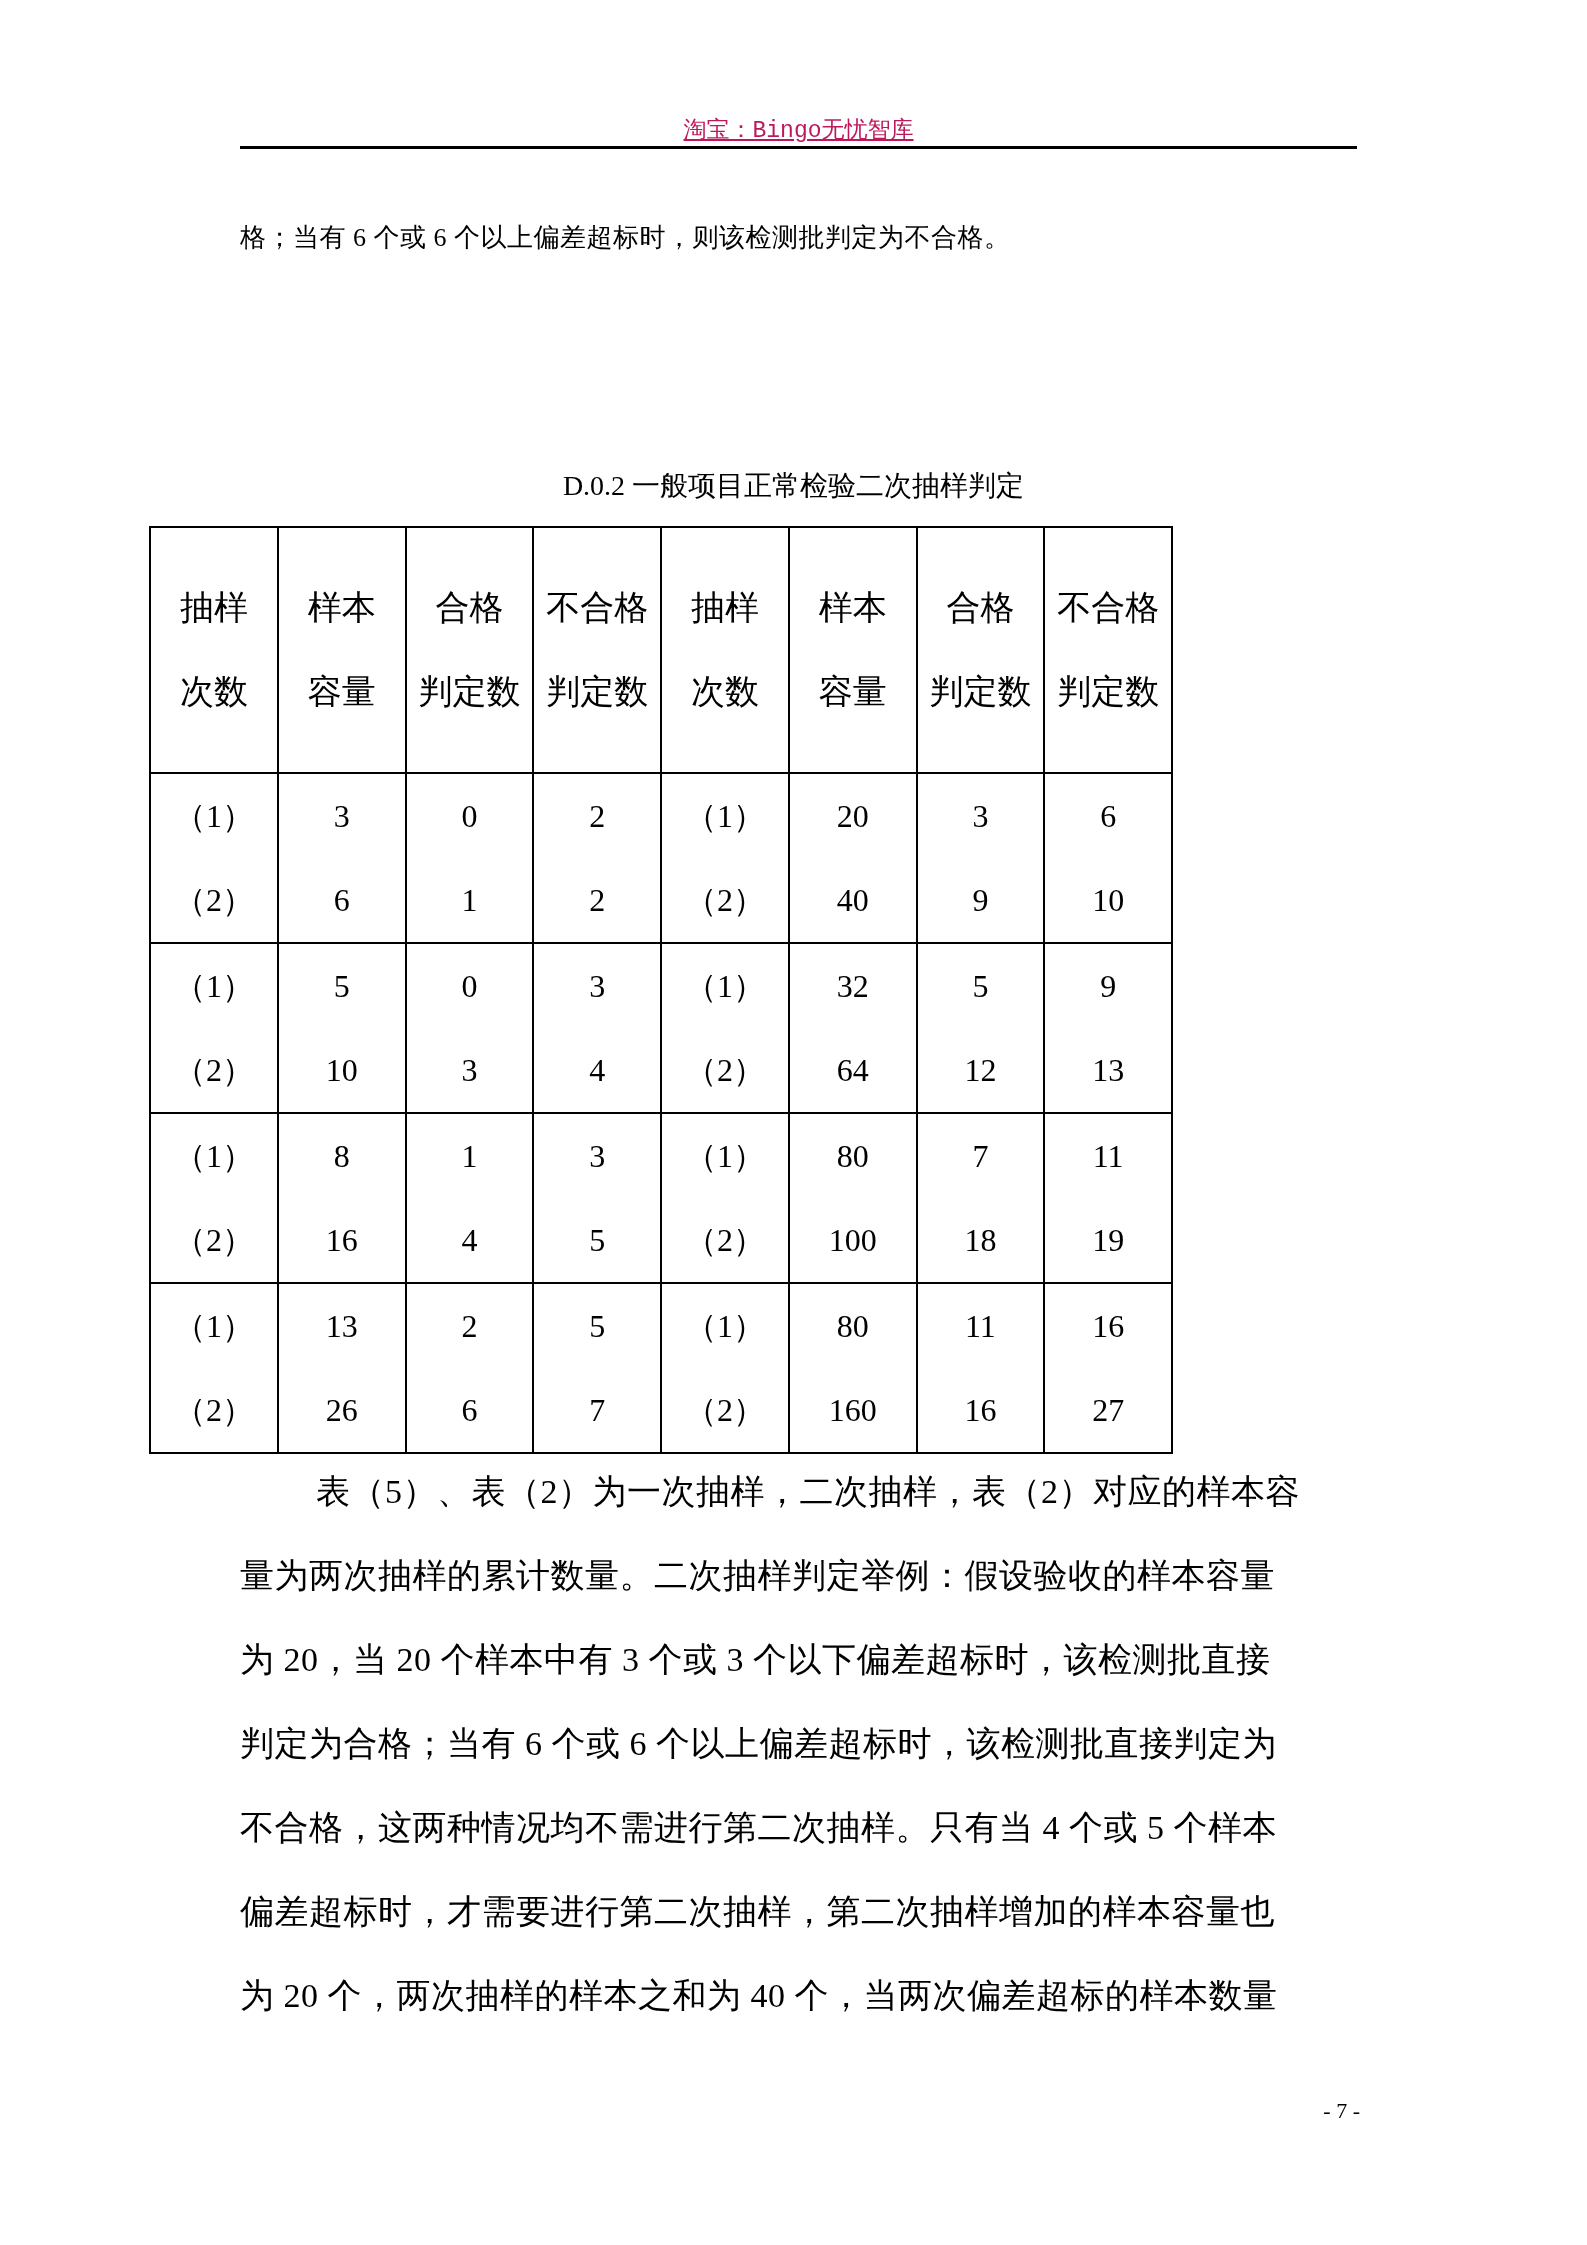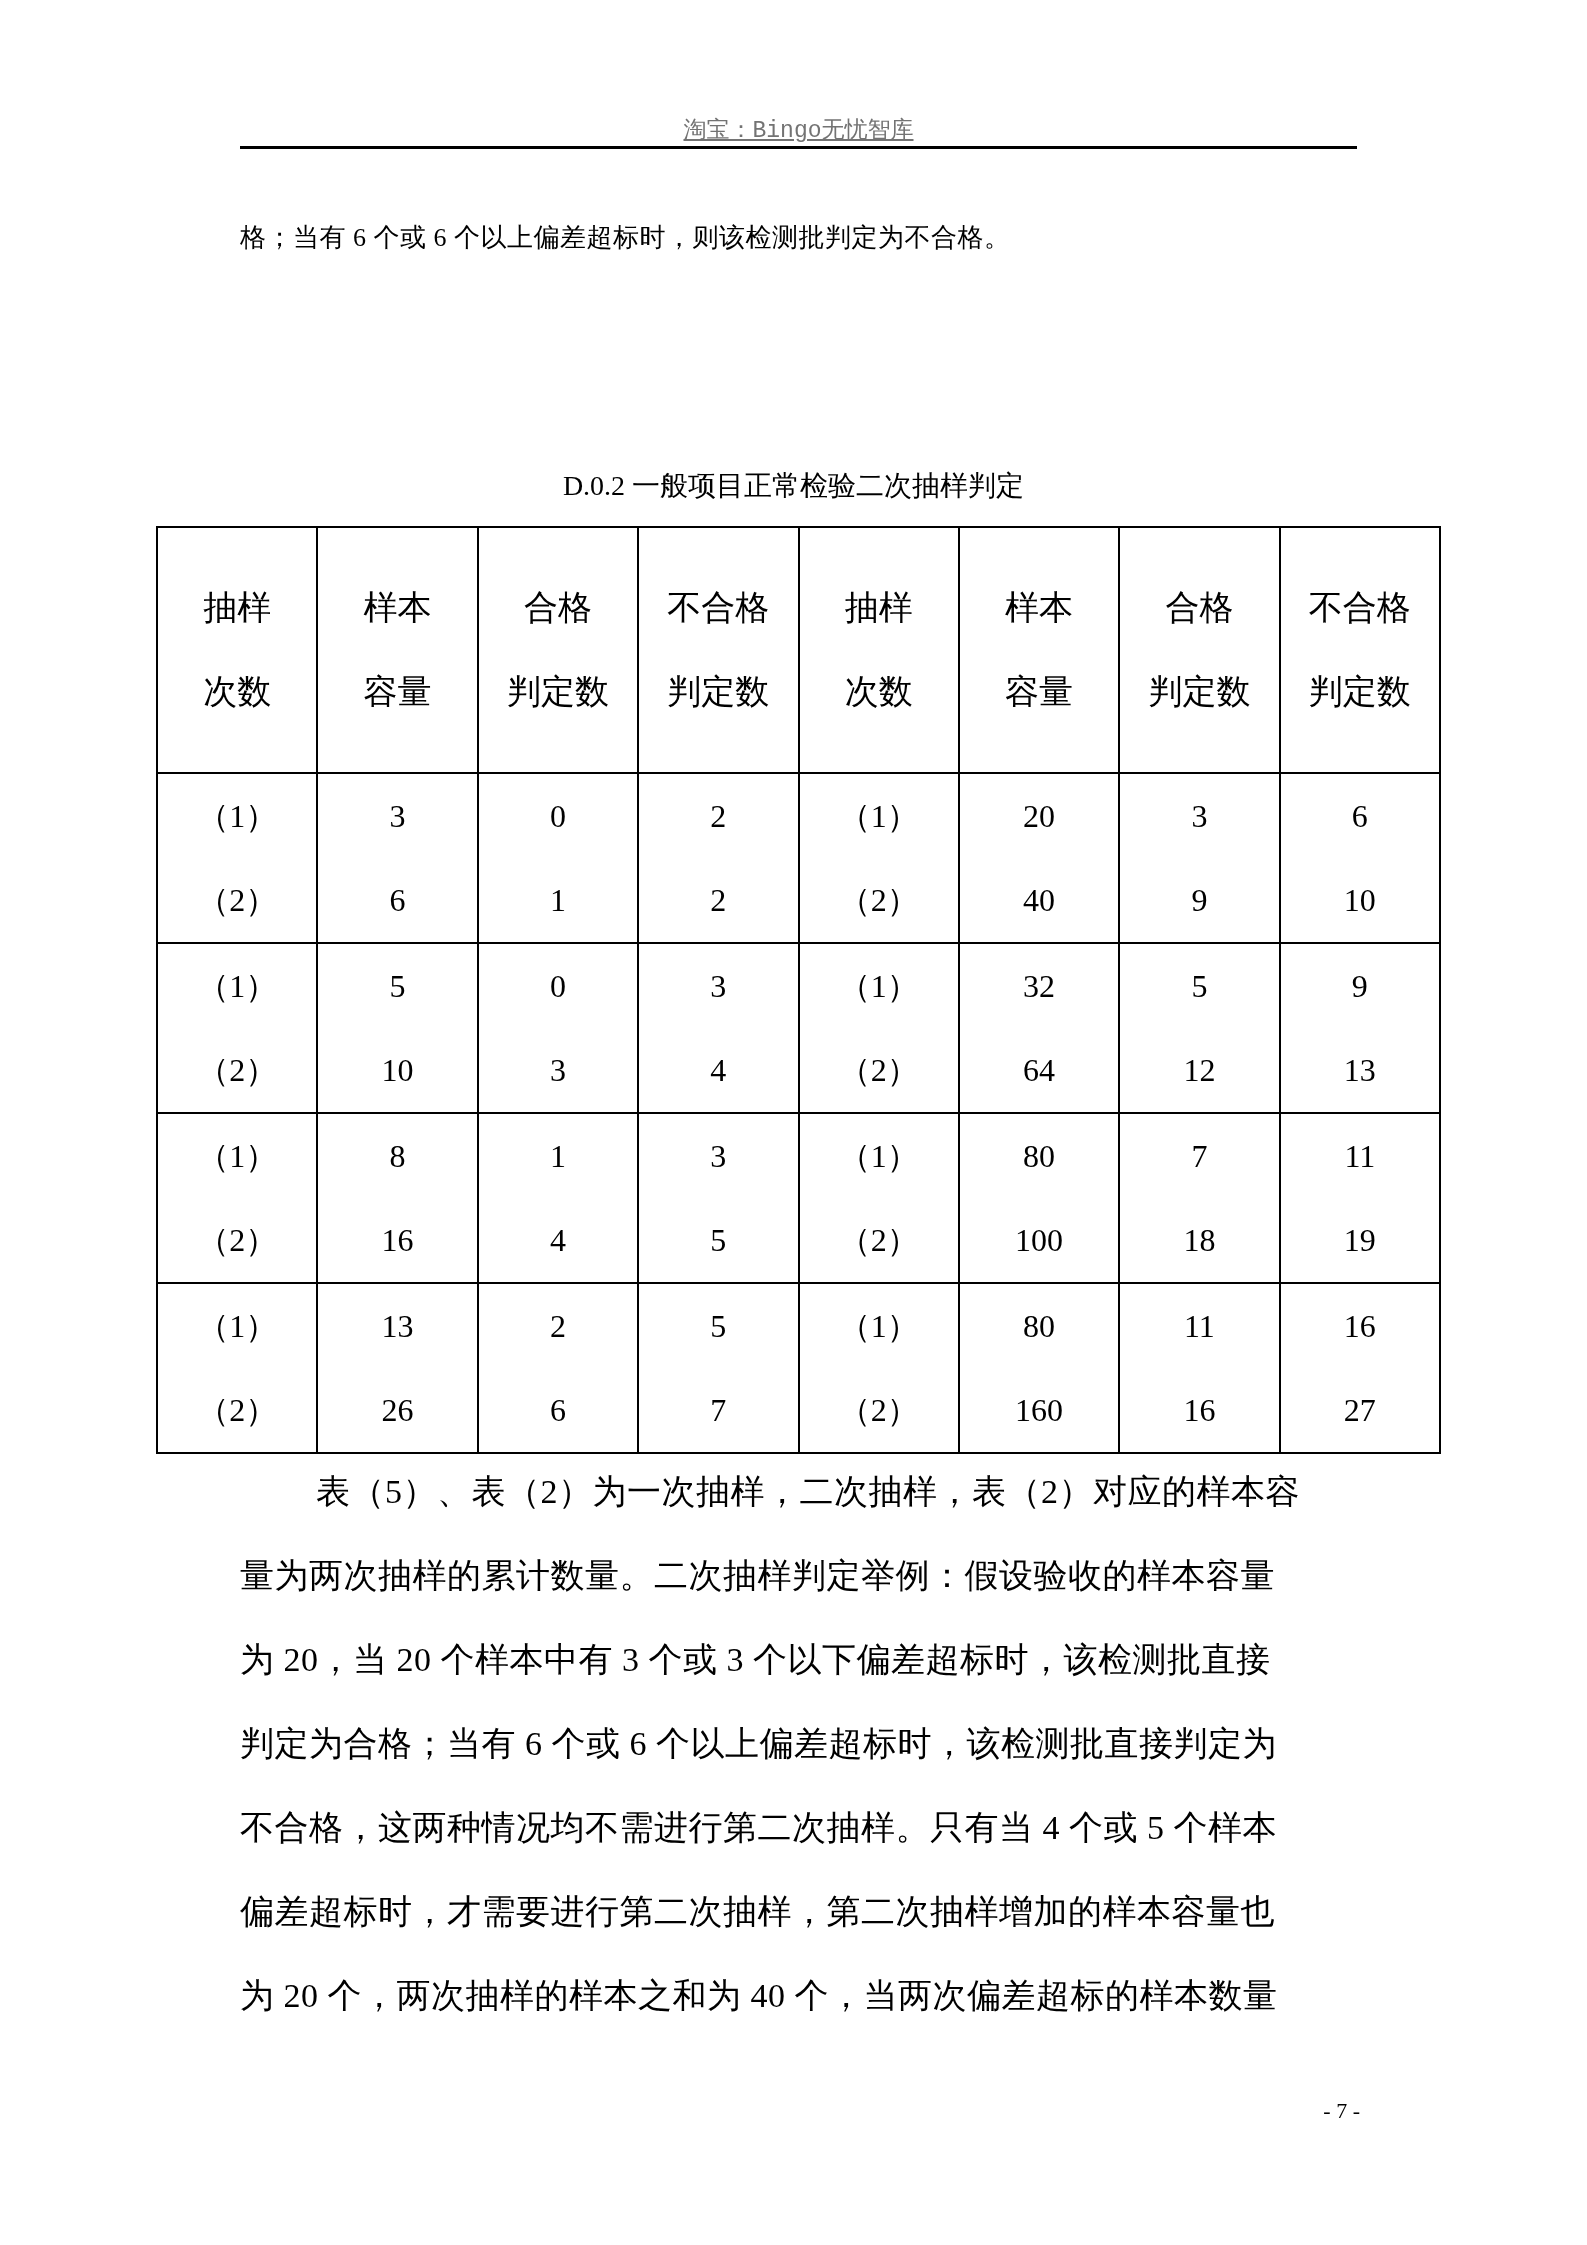--- a/index.html
+++ b/index.html
@@ -20,21 +20,21 @@
       left: 240px;
       top: 112px;
       width: 1117px;
       height: 38px;
       text-align: center;
       font-family: "Liberation Mono", "DejaVu Sans Mono", monospace;
       font-size: 23px;
       line-height: 38px;
     }
     .page-header a {
-      color: #737373;
+      color: #be185d;
       text-decoration: underline;
     }
     .header-rule {
       position: absolute;
       left: 240px;
       top: 146px;
       width: 1117px;
       height: 3px;
       background: #000;
     }
@@ -52,23 +52,23 @@
       position: absolute;
       left: 0;
       width: 1587px;
       top: 456px;
       text-align: center;
       font-size: 28px;
       line-height: 60px;
     }
     table.judge-table {
       position: absolute;
-      left: 156px;
+      left: 149px;
       top: 526px;
-      width: 1285px;
+      width: 1024px;
       border-collapse: collapse;
       table-layout: fixed;
     }
     table.judge-table th,
     table.judge-table td {
       border: 2px solid #000;
       text-align: center;
       vertical-align: middle;
       font-weight: normal;
       padding: 0;

